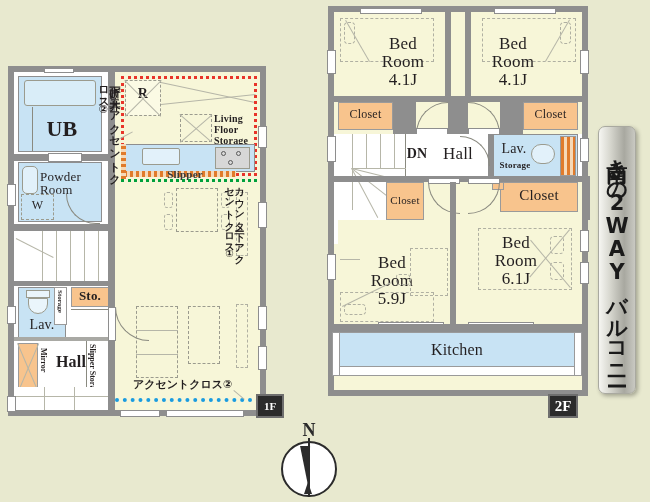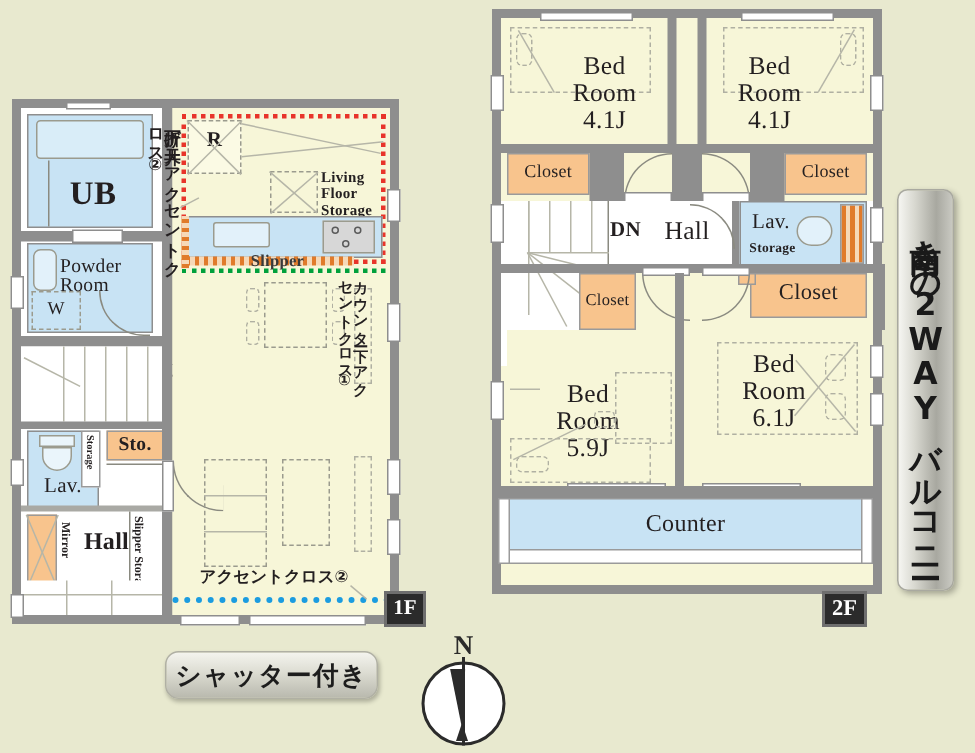--- a/index.html
+++ b/index.html
@@ -285,21 +285,21 @@
   </div>
 
   <div class="jp" style="left:98px; top:78px; height:110px; font-size:11px; line-height:1.0;">折下げ天井
 アクセントクロス②</div>
   <div class="jp" style="left:224px; top:180px; height:86px; font-size:10px; line-height:1.0;">カウンター下
 アクセントクロス①</div>
   <div class="jp-h" style="left:133px; top:377px; font-size:11px;">アクセントクロス②</div>
   <div class="line-d" style="left:234px; top:390px; width:14px; height:1px; transform:rotate(40deg); transform-origin:left top;"></div>
   <div class="line-d" style="left:120px; top:138px; width:14px; height:1px; transform:rotate(-28deg); transform-origin:left top;"></div>
 
-  <div class="floor-badge" style="left:256px; top:394px; width:28px; height:24px; font-size:14px;">1F</div>
+  <div class="floor-badge" style="left:256px; top:394px; width:28px; height:24px; font-size:11px;">1F</div>
 
   <div class="abs" style="left:328px; top:6px; width:260px; height:390px;">
 
     <div class="wall" style="left:0; top:0; width:260px; height:390px;"></div>
     <div class="room" style="left:6px; top:6px; width:248px; height:378px;"></div>
 
     <div class="room" style="left:10px; top:10px; width:107px; height:82px;"></div>
     <div class="dash2" style="left:12px; top:12px; width:94px; height:44px;"></div>
     <div class="dash2" style="left:16px; top:16px; width:11px; height:22px; border-radius:4px;"></div>
     <div class="line-d" style="left:18px; top:14px; width:48px; height:1px; transform:rotate(60deg); transform-origin:left top;"></div>
@@ -400,37 +400,34 @@
     <div class="line-d" style="left:242px; top:282px; width:62px; height:1px; transform:rotate(-130deg); transform-origin:left top;"></div>
     <div class="lbl" style="left:152px; top:228px; width:72px; font-size:17px; line-height:1.05;">Bed
 Room
 6.1J</div>
     <div class="win" style="left:252px; top:224px; width:9px; height:22px;"></div>
     <div class="win" style="left:252px; top:256px; width:9px; height:22px;"></div>
     <div class="win" style="left:140px; top:316px; width:66px; height:7px;"></div>
 
     <div class="wall" style="left:0; top:318px; width:260px; height:8px;"></div>
     <div class="balcony" style="left:4px; top:326px; width:250px; height:40px;"></div>
-    <div class="lbl" style="left:4px; top:336px; width:250px; font-size:16px;">Counter</div>
+    <div class="lbl" style="left:4px; top:336px; width:250px; font-size:16px;">Kitchen</div>
     <div class="room-white" style="left:4px; top:360px; width:250px; height:10px; border:1px solid #9a9a9a;"></div>
     <div class="room-white" style="left:4px; top:326px; width:8px; height:44px; border:1px solid #9a9a9a;"></div>
     <div class="room-white" style="left:246px; top:326px; width:8px; height:44px; border:1px solid #9a9a9a;"></div>
 
     <div class="wall" style="left:254px; top:170px; width:8px; height:44px;"></div>
   </div>
 
   <div class="floor-badge" style="left:548px; top:394px; width:30px; height:24px; font-size:15px;">2F</div>
 
   <div class="banner" style="left:598px; top:126px; width:38px; height:268px;">
     <span>南向きの2WAYバルコニー</span>
   </div>
 
-  <div class="pill" style="left:110px; top:434px; width:142px; height:32px; font-size:17px;">
-    <span>シャッター付き</span>
-  </div>
 
   <div class="compass-n" style="left:299px; top:420px; width:20px; font-size:18px; text-align:center;">N</div>
   <div class="compass-circle" style="left:281px; top:441px; width:56px; height:56px;"></div>
   <div class="abs" style="left:308px; top:438px; width:2px; height:59px; background:#2b2b2b;"></div>
   <div class="abs" style="left:302px; top:446px; width:0; height:0; border-left:5px solid transparent; border-right:5px solid transparent; border-bottom:0; border-top:44px solid #2b2b2b; transform:skewX(5deg);"></div>
   <div class="abs" style="left:304px; top:482px; width:0; height:0; border-left:4px solid transparent; border-right:4px solid transparent; border-bottom:12px solid #2b2b2b;"></div>
 
 </div>
 
 </body></html>

